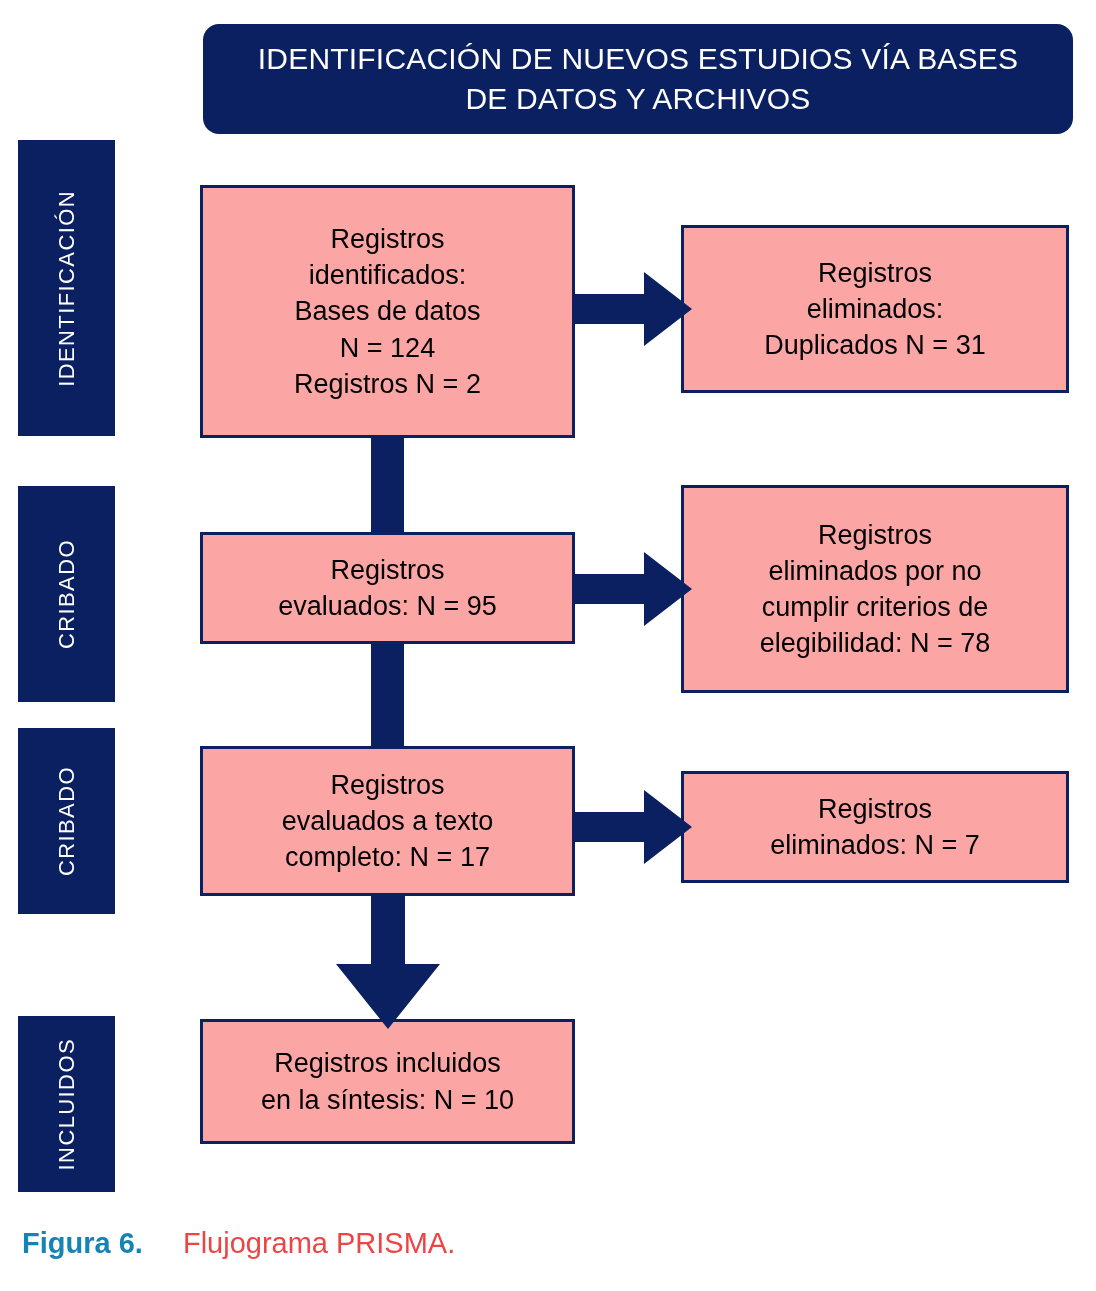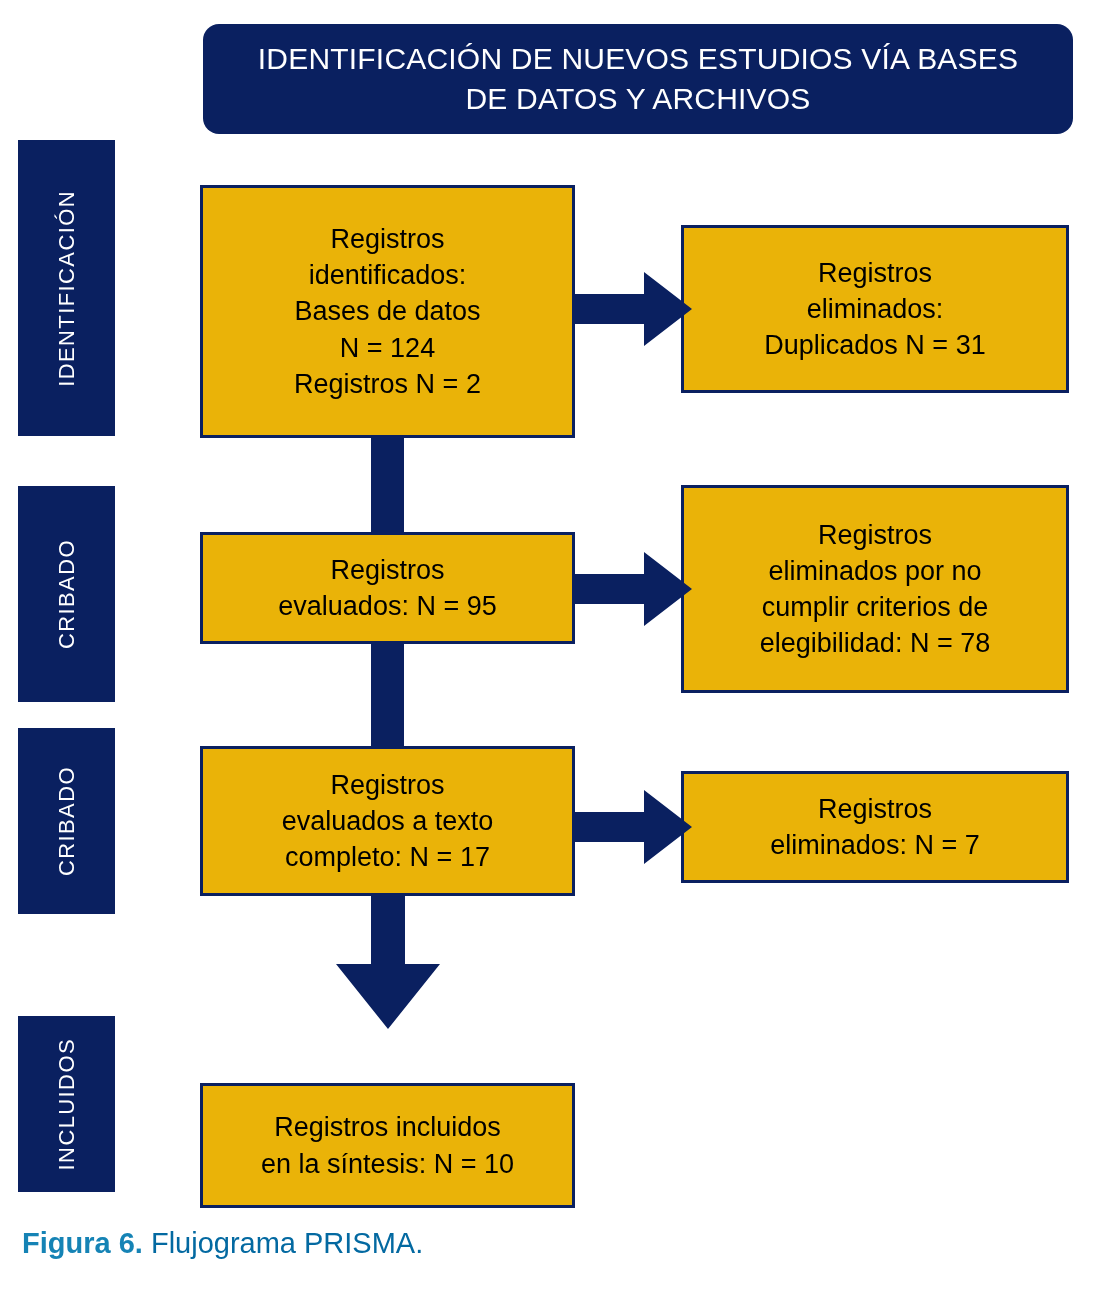--- a/index.html
+++ b/index.html
@@ -65,21 +65,21 @@
   }
 
   #stage-identificacion { left: 18px; top: 140px;  width: 97px; height: 296px; }
   #stage-cribado-1      { left: 18px; top: 486px;  width: 97px; height: 216px; }
   #stage-cribado-2      { left: 18px; top: 728px;  width: 97px; height: 186px; }
   #stage-incluidos      { left: 18px; top: 1016px; width: 97px; height: 176px; }
 
   
   .flow-box {
     position: absolute;
-    background: #eab308;
+    background: #fca5a5;
     border: 3px solid #0A2060;
     box-sizing: border-box;
     display: flex;
     align-items: center;
     justify-content: center;
     text-align: center;
   }
   .flow-box .box-text {
     font-size: 27px;
     line-height: 1.34;
@@ -87,21 +87,21 @@
     white-space: pre-line;
     padding: 4px 10px;
   }
 
   #box-identified      { left: 200px; top: 185px;  width: 375px; height: 253px; }
   #box-duplicates      { left: 681px; top: 225px;  width: 388px; height: 168px; }
   #box-screened        { left: 200px; top: 532px;  width: 375px; height: 112px; }
   #box-excluded-crit   { left: 681px; top: 485px;  width: 388px; height: 208px; }
   #box-fulltext        { left: 200px; top: 746px;  width: 375px; height: 150px; }
   #box-excluded-ft     { left: 681px; top: 771px;  width: 388px; height: 112px; }
-  #box-included        { left: 200px; top: 1083px; width: 375px; height: 125px; }
+  #box-included        { left: 200px; top: 1019px; width: 375px; height: 125px; }
 
   
   .v-connector {
     position: absolute;
     background: #0A2060;
     left: 371px;
     width: 33px;
   }
   #conn-1-2 { top: 436px; height: 98px; }
   #conn-2-3 { top: 642px; height: 106px; }
@@ -134,21 +134,22 @@
     top: 1226px;
     font-size: 29px;
     line-height: 1.2;
     white-space: nowrap;
   }
   .caption .caption-label {
     font-weight: bold;
     color: #1583B5;
   }
   .caption .caption-text {
-    color: #0369a1;
+    color: #ef4444;
+    margin-left: 32px;
   }
 </style>
 </head>
 <body>
 
 <div id="canvas">
 
   <div class="header-banner">
     <div class="header-text">IDENTIFICACIÓN DE NUEVOS ESTUDIOS VÍA BASES
 DE DATOS Y ARCHIVOS</div>

